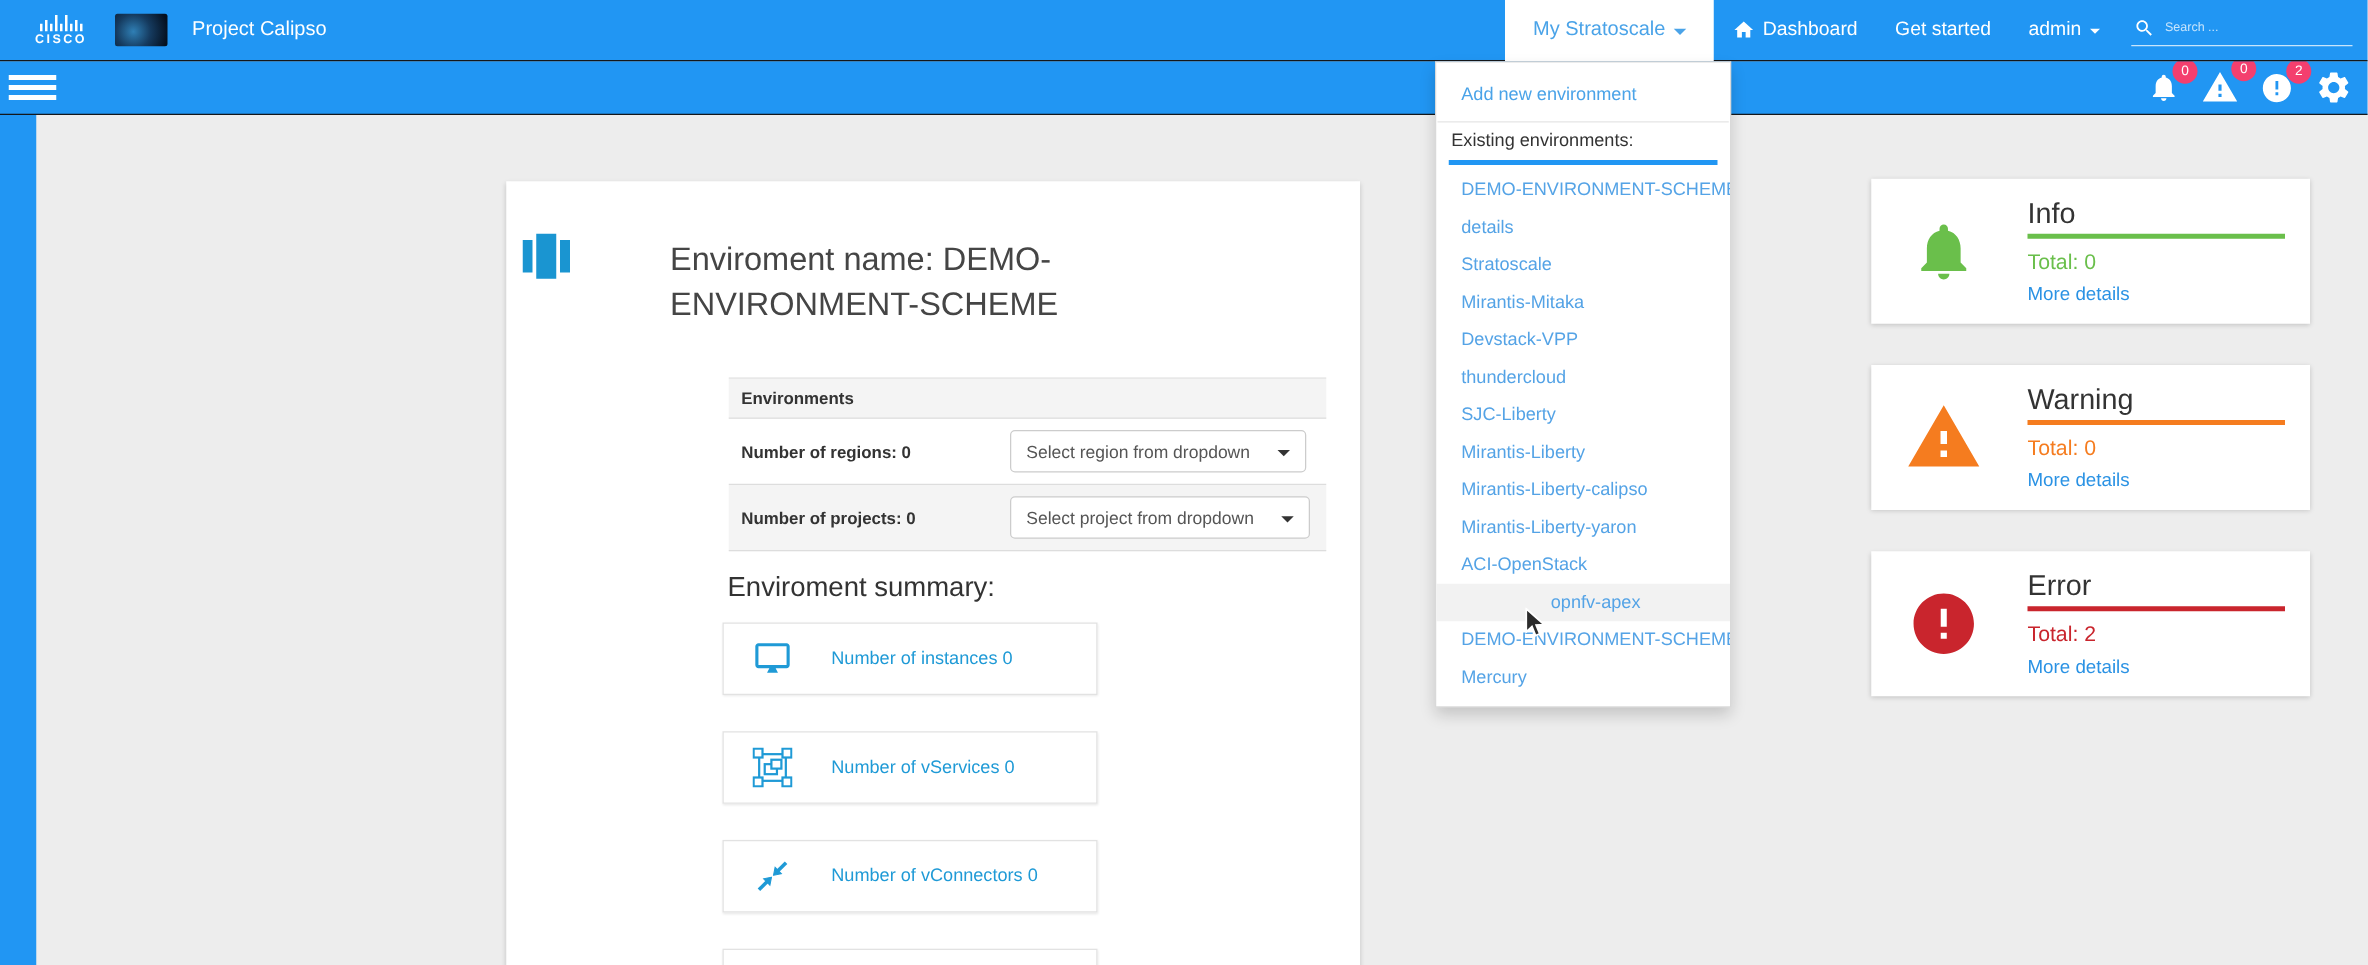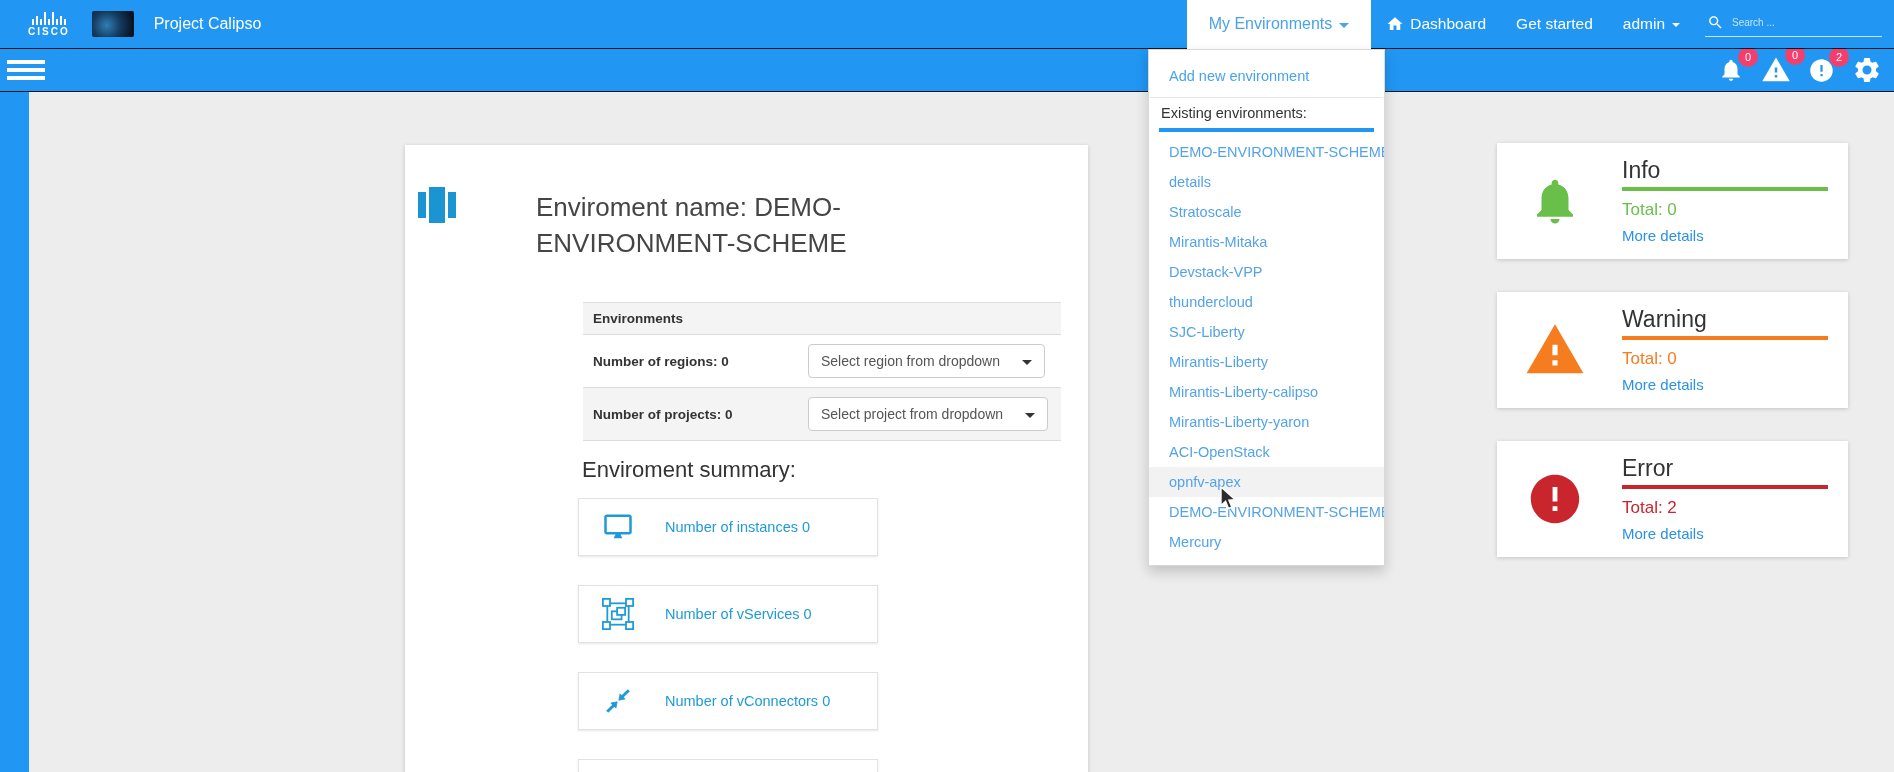--- a/index.html
+++ b/index.html
@@ -91,21 +91,21 @@
   
   .env-dropdown { position:absolute; left:1148px; top:49px; width:237px; height:517px;
                   background:#fff; border:1px solid rgba(0,0,0,.15);
                   box-shadow:0 6px 12px rgba(0,0,0,.18); z-index:50; padding-top:13px; }
   .dd-add { color:#4aa3e8; font-size:14.5px; padding:5px 0 5px 20px; cursor:pointer; }
   .dd-divider { height:1px; background:#e5e5e5; margin:8px 1px 7px 1px; }
   .dd-heading { color:#333; font-size:14.5px; padding-left:12px; margin-bottom:7px; }
   .dd-rule { height:4px; background:var(--navbar_blue,#2196f3); margin:0 10px 5px 10px; }
   .dd-item { color:#54a3e6; font-size:14.5px; line-height:30px; padding-left:20px;
              cursor:pointer; white-space:nowrap; overflow:hidden; }
-  .dd-item.hovered { background:#f2f2f2; }
+  .dd-item.hovered { background:#f2f2f2;text-align:center; }
 
   .cursor { position:absolute; left:1218px; top:486px; z-index:60; }
 </style>
 </head>
 <body>
 
 <div class="navbar">
   <div class="nav-left">
     <div class="cisco-logo">
       <div class="cisco-bars">
@@ -120,21 +120,21 @@
           <span style="height:6px"></span>
       </div>
       <div class="cisco-text">CISCO</div>
     </div>
     <div class="brand-thumb"></div>
     <div class="brand-title">Project Calipso</div>
   </div>
 
   <div class="nav-right">
     <div class="env-toggle">
-      <span>My Environments</span>
+      <span>My Stratoscale</span>
       <span class="caret"></span>
     </div>
     <div class="nav-link">
       <svg width="18" height="18" viewBox="0 0 24 24" fill="#fff">
           <path d="M10 20v-6h4v6h5v-8h3L12 3 2 12h3v8z"></path>
         </svg>
       <span>Dashboard</span>
     </div>
     <div class="nav-link">
       <span>Get started</span>

